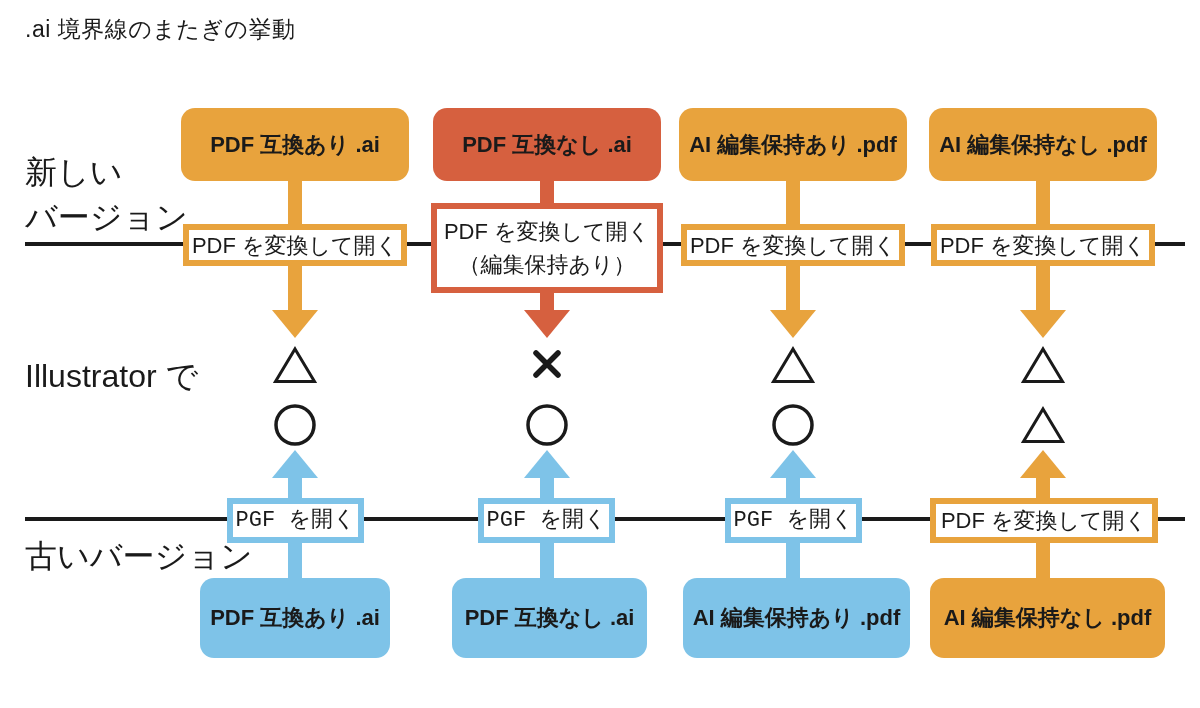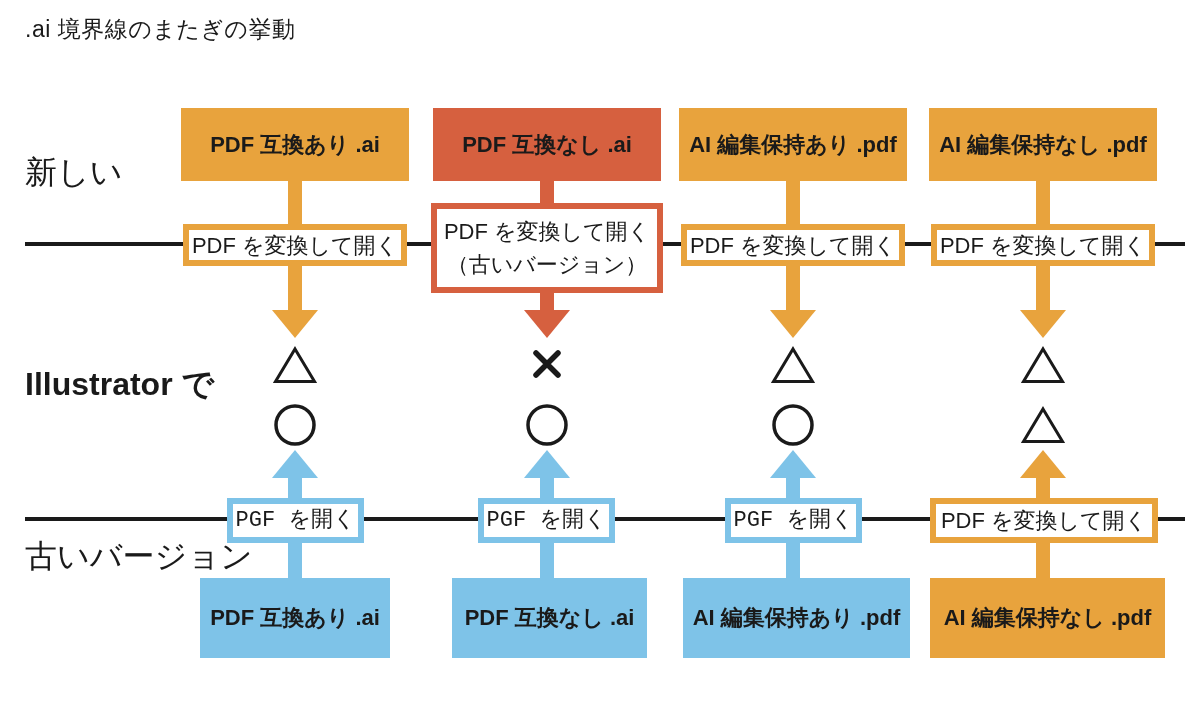--- a/index.html
+++ b/index.html
@@ -10,29 +10,29 @@
   }
   *{margin:0;padding:0;box-sizing:border-box;}
   html,body{background:#fff;}
   body{font-family:"Liberation Sans",sans-serif;color:var(--ink);}
   .canvas{position:relative;width:1200px;height:708px;background:#fff;overflow:hidden;}
 
   .title{position:absolute;left:25px;top:14px;font-size:23px;letter-spacing:0.5px;}
 
   .row-label{position:absolute;left:25px;font-size:32px;line-height:45px;}
   .lbl-new{top:150px;}
-  .lbl-ill{top:362px;font-weight:bold;}
+  .lbl-ill{top:354px;}
   .lbl-old{top:534px;}
 
   .hline{position:absolute;left:25px;width:1160px;height:4px;background:var(--ink);z-index:1;}
   .line-new{top:242px;}
   .line-old{top:517px;}
 
   .box{position:absolute;display:flex;align-items:center;justify-content:center;text-align:center;z-index:3;}
-  .file{font-weight:700;font-size:22px;white-space:nowrap;}
+  .file{font-weight:700;font-size:22px;white-space:nowrap;border-radius:14px;}
   .action{background:#fff;font-size:22px;line-height:33px;flex-direction:column;white-space:nowrap;}
 
   .fill-orange{background:var(--orange);}
   .fill-red{background:var(--red);}
   .fill-blue{background:var(--blue);}
   .bd-orange{border:6px solid var(--orange);}
   .bd-red{border:6px solid var(--red);}
   .bd-blue{border:6px solid var(--blue);font-family:Liberation Mono, monospace;}
   .orange{color:var(--orange);}
   .red{color:var(--red);}
@@ -101,20 +101,21 @@
 
 <div class="canvas">
 
   <div class="title">.ai 境界線のまたぎの挙動</div>
 
   <div class="hline line-new"></div>
   <div class="hline line-old"></div>
 
   <div class="row-label lbl-new">
     <div>新しい</div>
+    <div>バージョン</div>
   </div>
   <div class="row-label lbl-ill">
     <div>Illustrator で</div>
   </div>
   <div class="row-label lbl-old">古いバージョン</div>
 
   <div class="box file fill-orange c1-topfile">PDF 互換あり .ai</div>
   <div class="stem orange c1-dstem"></div>
   <div class="box action bd-orange c1-naction">PDF を変換して開く</div>
   <div class="head-down orange c1-dhead"></div>
@@ -126,21 +127,21 @@
       </svg></span>
   <div class="head-up blue c1-uhead"></div>
   <div class="stem blue c1-ustem"></div>
   <div class="box action bd-blue c1-oaction">PGF を開く</div>
   <div class="box file fill-blue c1-botfile">PDF 互換あり .ai</div>
 
   <div class="box file fill-red c2-topfile">PDF 互換なし .ai</div>
   <div class="stem red c2-dstem"></div>
   <div class="box action bd-red c2-naction">
     <div>PDF を変換して開く</div>
-    <div>（古いバージョン）</div>
+    <div>（編集保持あり）</div>
   </div>
   <div class="head-down red c2-dhead"></div>
   <span class="sym c2-sym1" aria-label="✕"><svg width="30" height="30" viewBox="0 0 30 30">
         <path d="M4 4 L26 26 M26 4 L4 26" stroke="#1a1a1a" stroke-width="5.5" stroke-linecap="round" fill="none"></path>
       </svg></span>
   <span class="sym c2-sym2" aria-label="○"><svg width="42" height="42" viewBox="0 0 42 42">
         <circle cx="21" cy="21" r="19" fill="none" stroke="#1a1a1a" stroke-width="3.5"></circle>
       </svg></span>
   <div class="head-up blue c2-uhead"></div>
   <div class="stem blue c2-ustem"></div>

